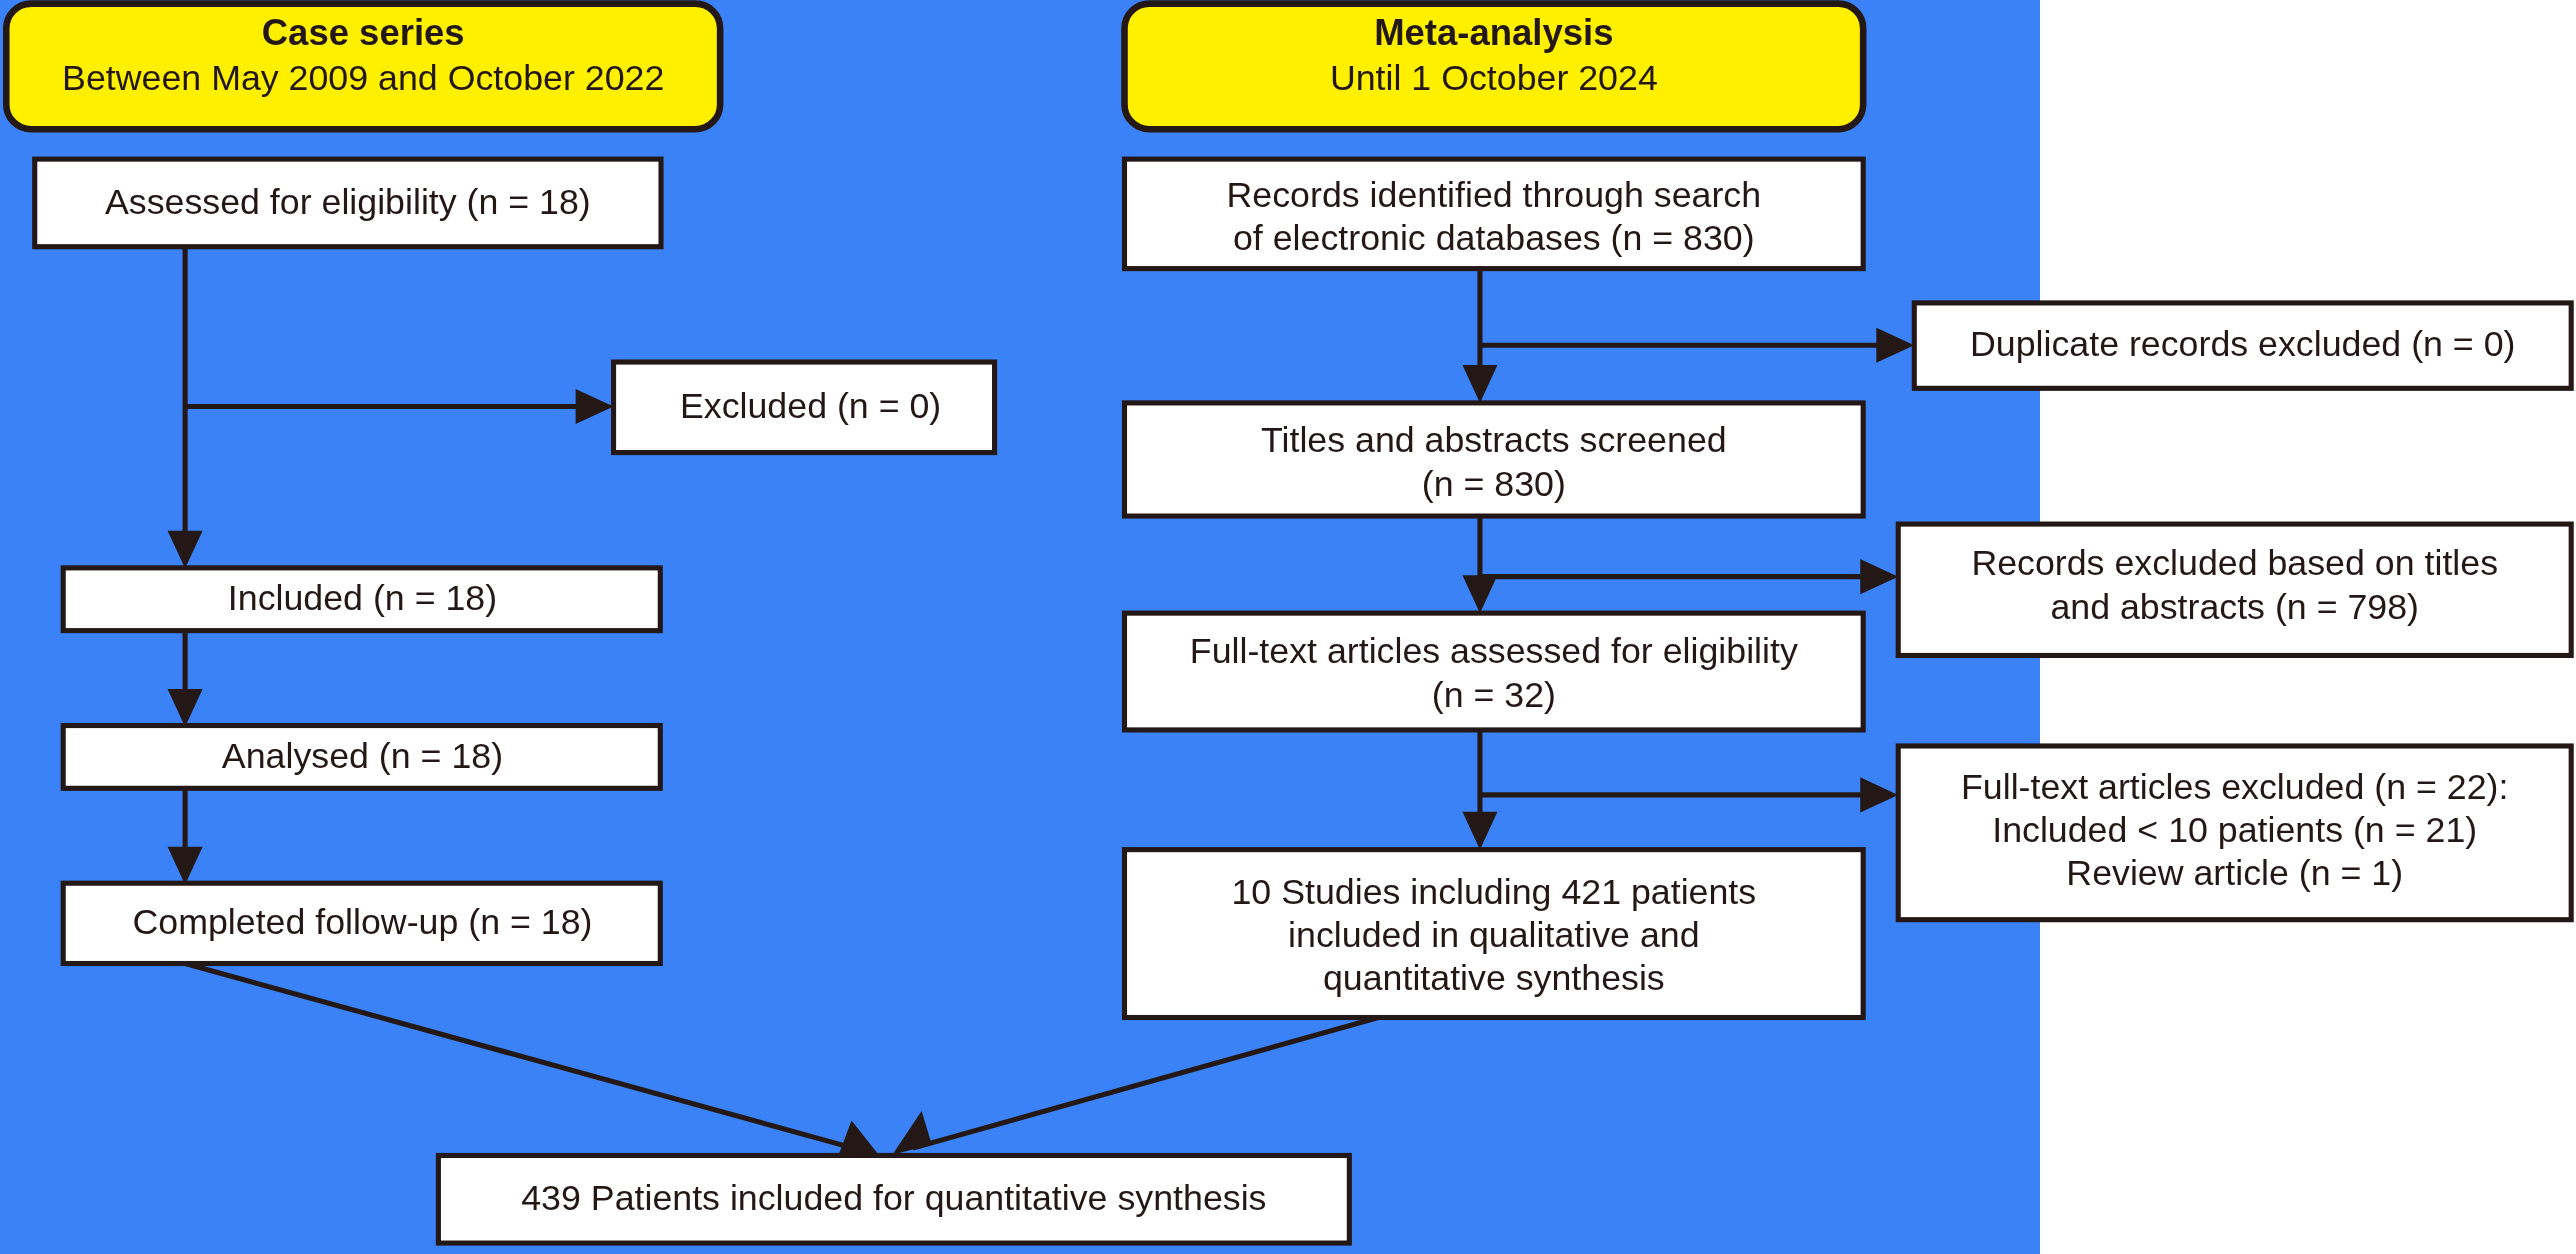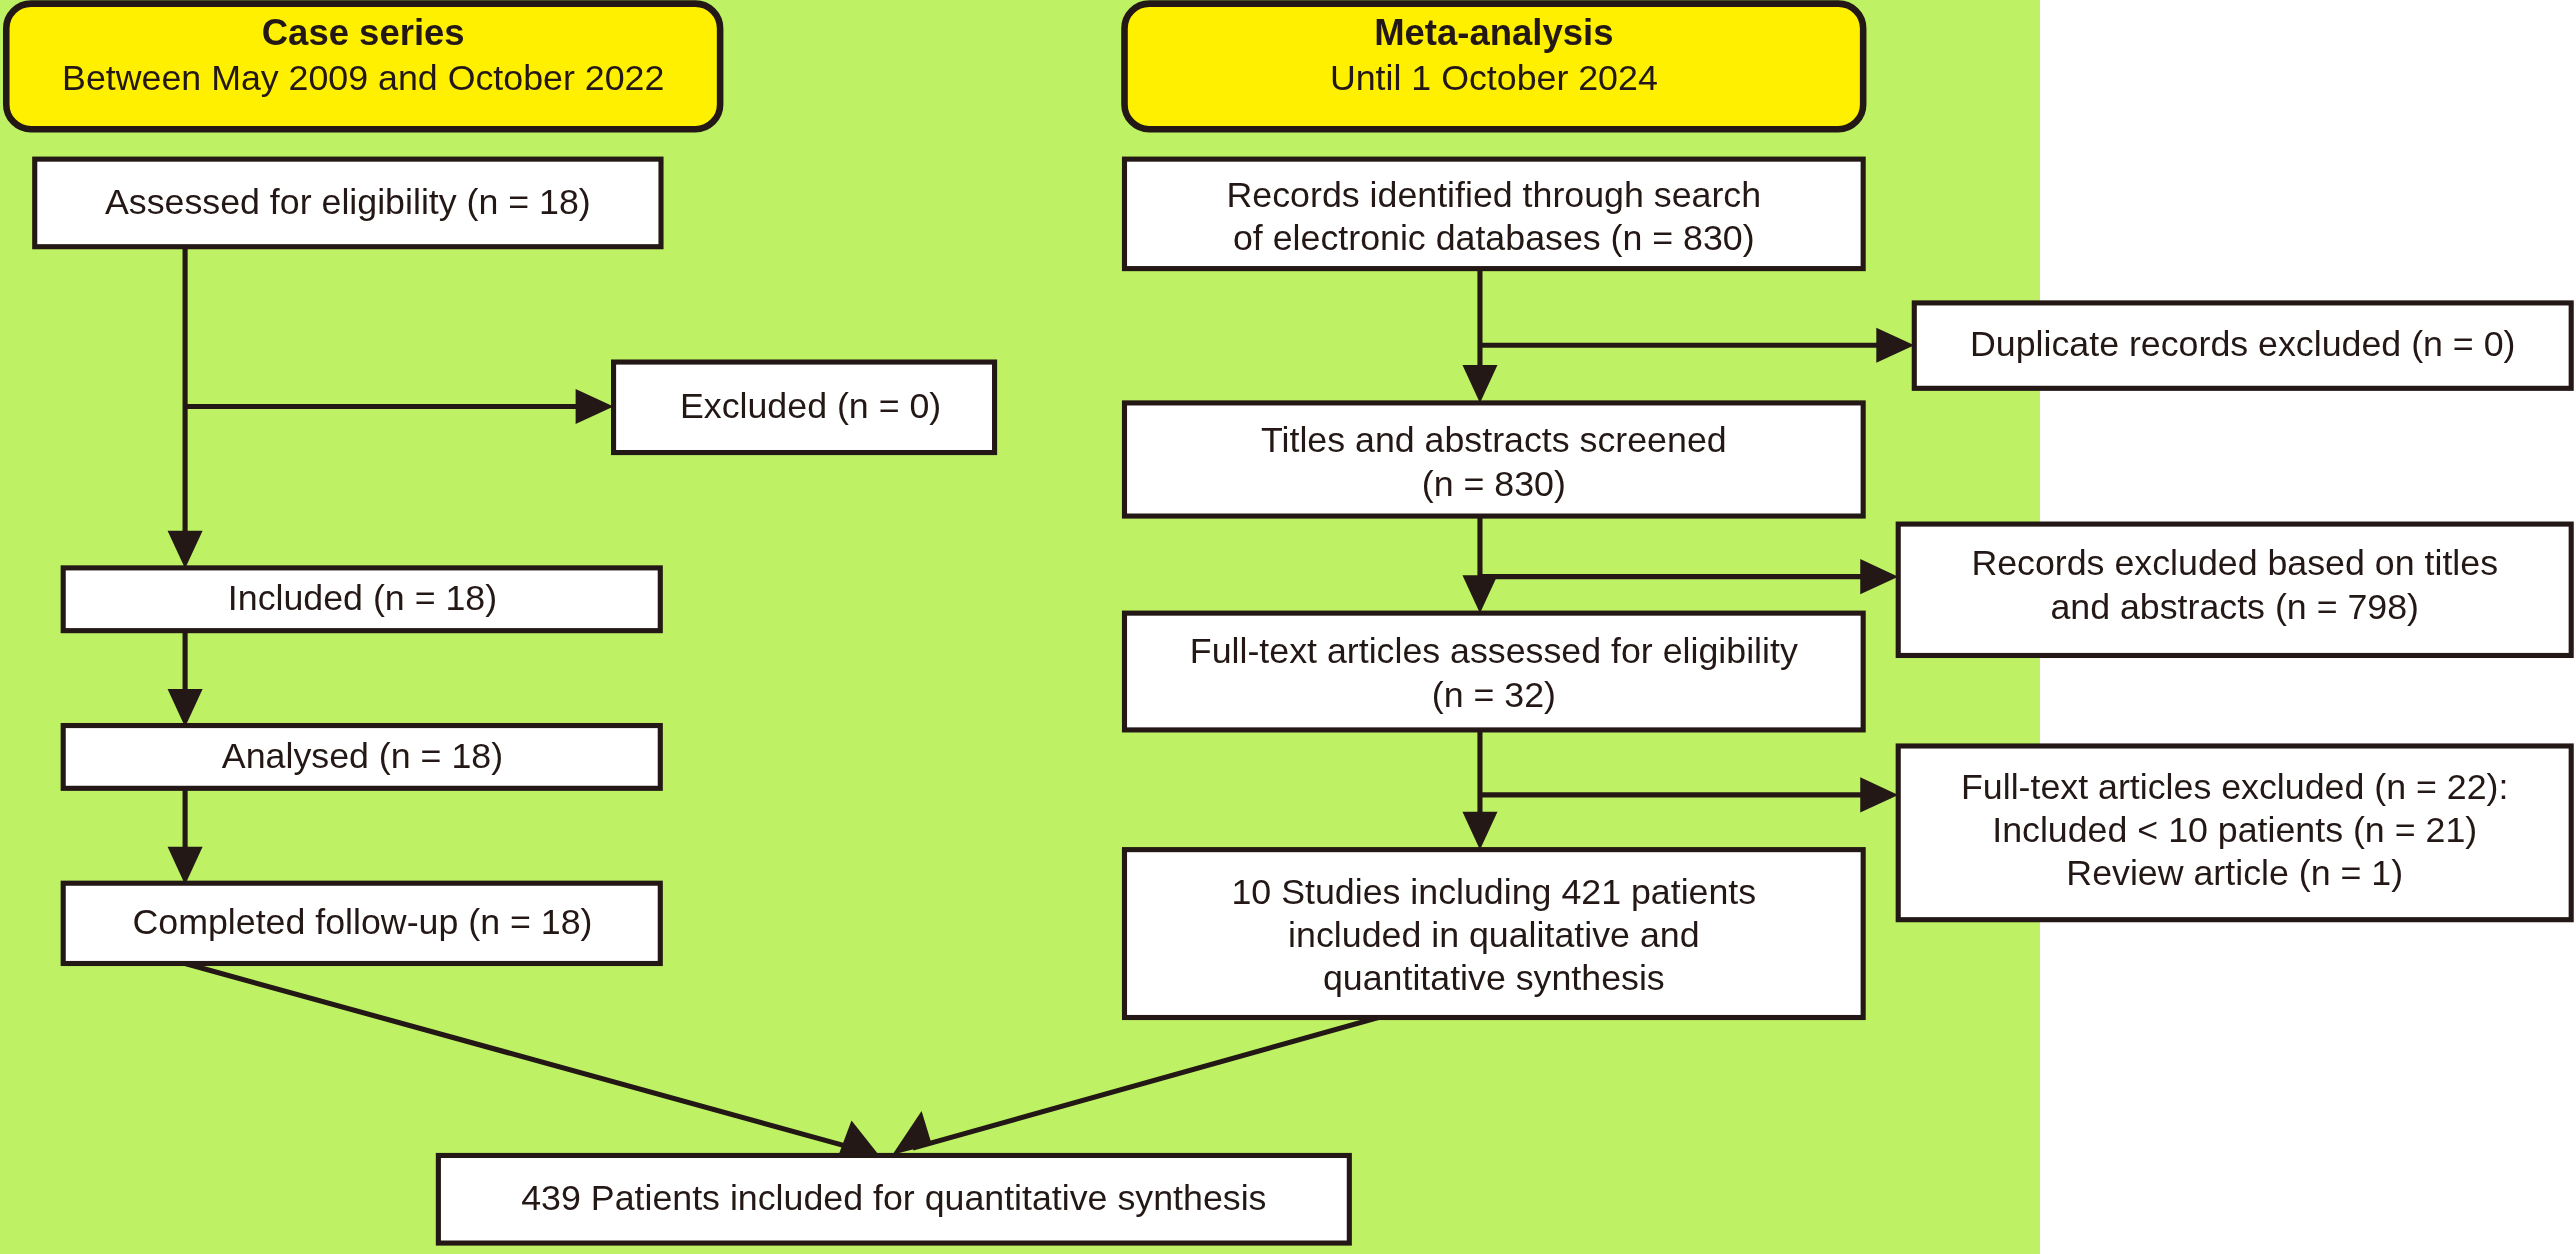--- a/index.html
+++ b/index.html
@@ -4,21 +4,21 @@
 <style>
   html, body {
     margin: 0;
     padding: 0;
     background: #ffffff;
   }
   #diagram-root {
     position: relative;
     width: 2040px;
     height: 1254px;
-    background: #bef264;
+    background: #3b82f6;
     font-family: "Liberation Sans", sans-serif;
     text-align: right;
   }
   svg.flow {
     display: block;
     width: 2576px;
     height: 1254px;
   }
   .node-box {
     fill: #ffffff;

